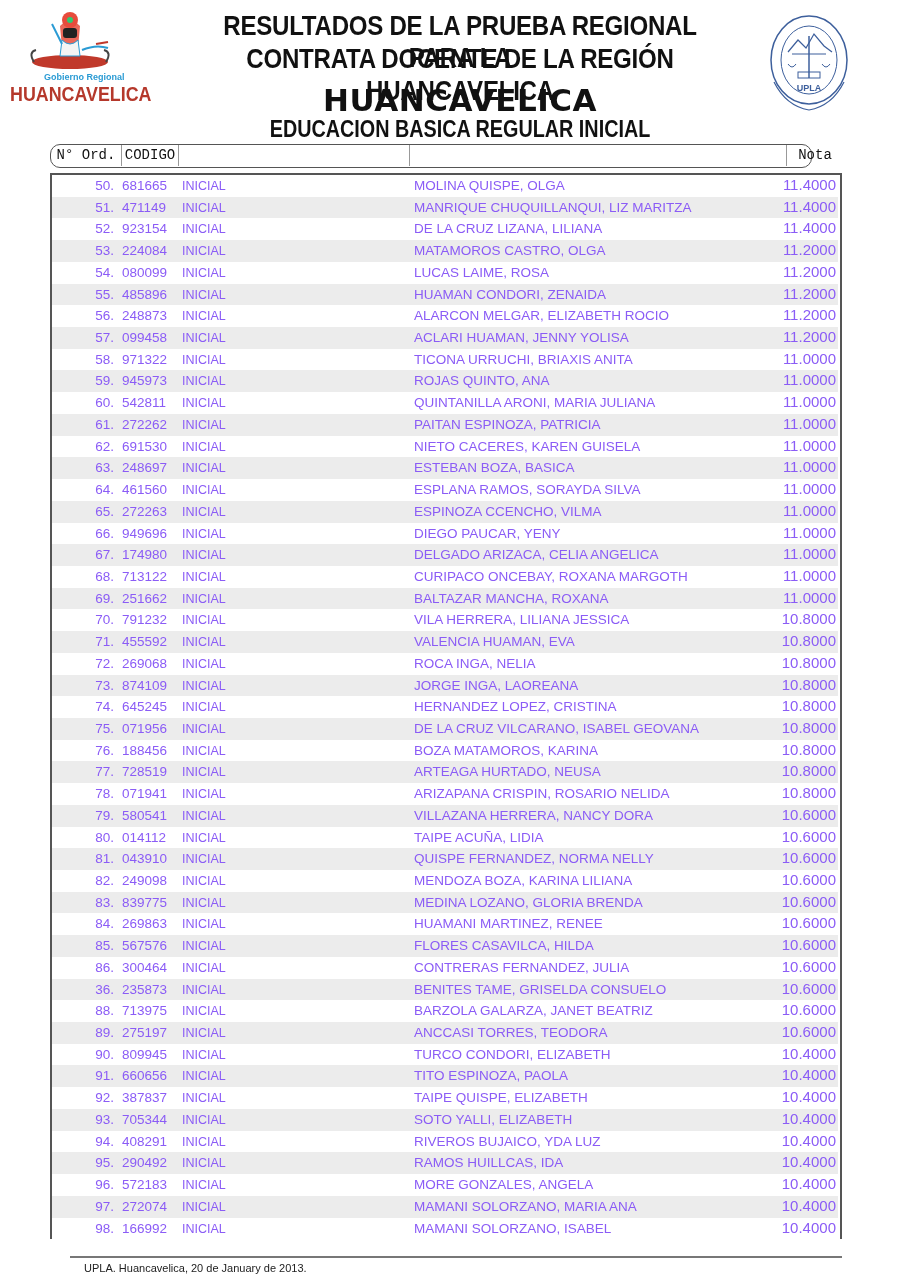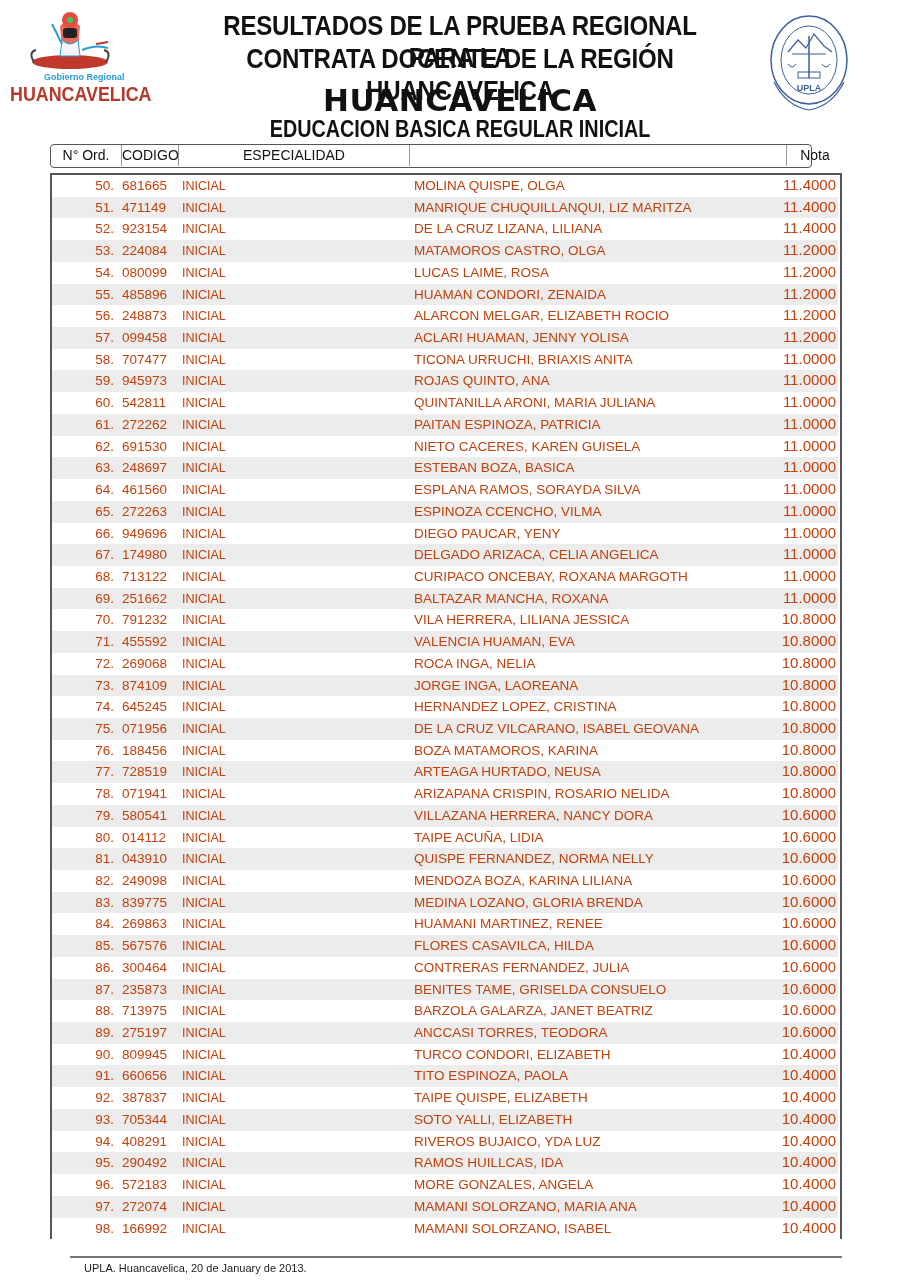--- a/index.html
+++ b/index.html
@@ -9,30 +9,30 @@
   .logo-right { position:absolute; left:768px; top:12px; width:82px; height:102px; }
   .title { position:absolute; left:150px; width:620px; text-align:center;
            font-family:"Liberation Sans", sans-serif; font-weight:bold; color:#111;
            transform:scaleX(0.86); transform-origin:center; }
   .t1 { top:10px; font-size:28px; letter-spacing:-0.3px; }
   .t2 { top:43px; font-size:28px; letter-spacing:-0.3px; }
   .t3 { top:82px; font-size:31px; font-family:"DejaVu Sans", sans-serif; transform:none; letter-spacing:0.5px; }
   .t4 { top:116px; font-size:23px; }
 
   .hdr { position:absolute; left:50px; top:144px; width:762px; height:24px;
-         border:1.5px solid #555; border-radius:4px; box-sizing:border-box; background:#fff; }
+         border:1.5px solid #555; border-radius:10px; box-sizing:border-box; background:#fff;font-family:Liberation Mono, monospace; }
   .hcell { position:absolute; top:0; height:21px; line-height:21px; font-size:14px;
            text-align:center; color:#111; }
   .hsep { position:absolute; top:0; width:1px; height:21px; background:#999; }
 
   .body-frame { position:absolute; left:50px; top:173px; width:792px; height:1066px;
                 border-top:2px solid #555; border-left:2px solid #555; border-right:2px solid #555;
                 box-sizing:border-box; }
   .rows { position:absolute; left:52px; top:175px; width:786px; }
-  .row { position:relative; height:21.72px; font-size:13.5px; color:#c2410c; }
+  .row { position:relative; height:21.72px; font-size:13.5px; color:#8b5cf6; }
   .row.shade { background:#ececec; }
   .row span { position:absolute; top:3px; white-space:nowrap; }
   .c-ord { left:0; width:62px; text-align:right; }
   .c-cod { left:70px; }
   .c-esp { left:130px; font-size:12.5px; top:4px !important; }
   .c-name { left:362px;text-align:right; }
   .c-nota { right:2px; font-size:15px; top:1px !important; }
 
   .foot-line { position:absolute; left:70px; top:1256px; width:772px; height:2px; background:#777; }
   .foot-l { position:absolute; left:84px; top:1262px; font-size:11px; color:#222; }
@@ -77,21 +77,20 @@
 <div class="title t1">RESULTADOS DE LA PRUEBA REGIONAL PARA LA</div>
 <div class="title t2">CONTRATA DOCENTE DE LA REGIÓN HUANCAVELICA</div>
 <div class="title t3">HUANCAVELICA</div>
 <div class="title t4">EDUCACION BASICA REGULAR INICIAL</div>
 
 <div class="hdr">
   <div class="hcell" style="left:0;width:70px;">N° Ord.</div>
   <div class="hsep" style="left:70px;"></div>
   <div class="hcell" style="left:71px;width:56px;">CODIGO</div>
   <div class="hsep" style="left:127px;"></div>
-  <div class="hcell" style="left:128px;width:230px;">ESPECIALIDAD</div>
   <div class="hsep" style="left:358px;"></div>
   <div class="hsep" style="left:735px;"></div>
   <div class="hcell" style="left:736px;width:56px;">Nota</div>
 </div>
 
 <div class="body-frame"></div>
 <div class="rows" id="rows">
     <div class="row">
       <span class="c-ord">50.</span>
       <span class="c-cod">681665</span>
@@ -143,21 +142,21 @@
     </div>
     <div class="row shade">
       <span class="c-ord">57.</span>
       <span class="c-cod">099458</span>
       <span class="c-esp">INICIAL</span>
       <span class="c-name">ACLARI HUAMAN, JENNY YOLISA</span>
       <span class="c-nota">11.2000</span>
     </div>
     <div class="row">
       <span class="c-ord">58.</span>
-      <span class="c-cod">707477</span>
+      <span class="c-cod">971322</span>
       <span class="c-esp">INICIAL</span>
       <span class="c-name">TICONA URRUCHI, BRIAXIS ANITA</span>
       <span class="c-nota">11.0000</span>
     </div>
     <div class="row shade">
       <span class="c-ord">59.</span>
       <span class="c-cod">945973</span>
       <span class="c-esp">INICIAL</span>
       <span class="c-name">ROJAS QUINTO, ANA</span>
       <span class="c-nota">11.0000</span>
@@ -345,21 +344,21 @@
       <span class="c-nota">10.6000</span>
     </div>
     <div class="row">
       <span class="c-ord">86.</span>
       <span class="c-cod">300464</span>
       <span class="c-esp">INICIAL</span>
       <span class="c-name">CONTRERAS FERNANDEZ, JULIA</span>
       <span class="c-nota">10.6000</span>
     </div>
     <div class="row shade">
-      <span class="c-ord">87.</span>
+      <span class="c-ord">36.</span>
       <span class="c-cod">235873</span>
       <span class="c-esp">INICIAL</span>
       <span class="c-name">BENITES TAME, GRISELDA CONSUELO</span>
       <span class="c-nota">10.6000</span>
     </div>
     <div class="row">
       <span class="c-ord">88.</span>
       <span class="c-cod">713975</span>
       <span class="c-esp">INICIAL</span>
       <span class="c-name">BARZOLA GALARZA, JANET BEATRIZ</span>

